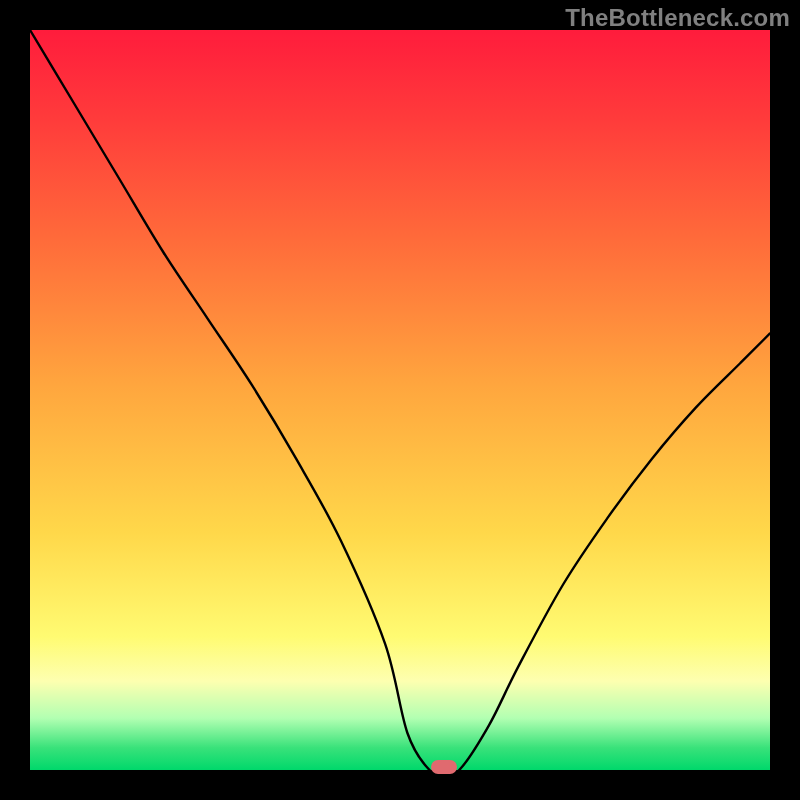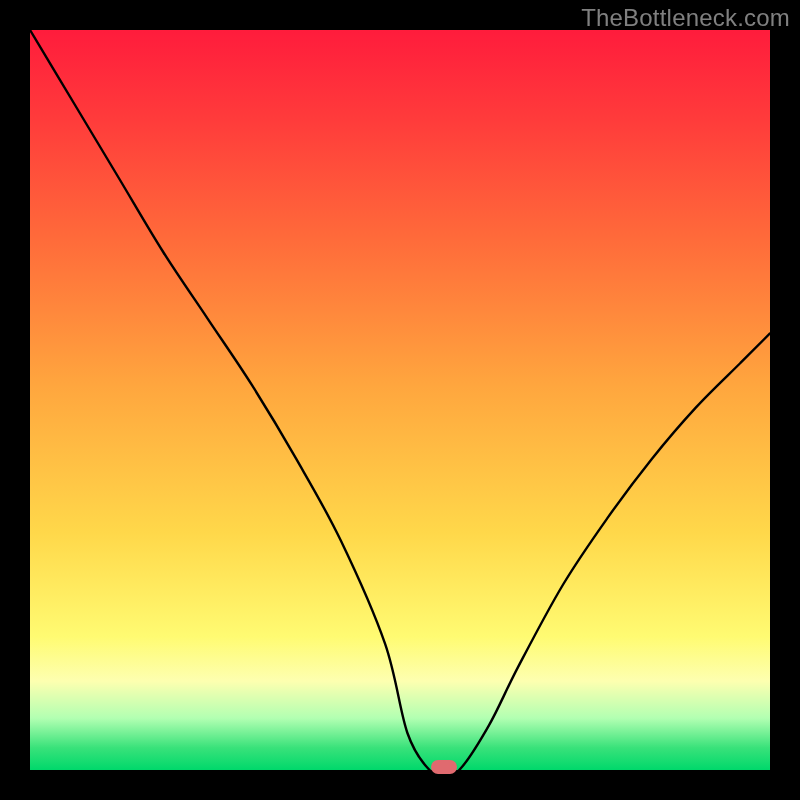--- a/index.html
+++ b/index.html
@@ -15,21 +15,21 @@
     position: relative;
     width: 800px;
     height: 800px;
     background: #000;
   }
   .watermark {
     position: absolute;
     top: 4px;
     right: 10px;
     font-size: 24px;
-    font-weight: normal;
+    font-weight: bold;
     color: #808080;
     z-index: 50;
     letter-spacing: 0.2px;
   }
   .plot-area {
     position: absolute;
     left: 30px;
     top: 30px;
     width: 740px;
     height: 740px;

